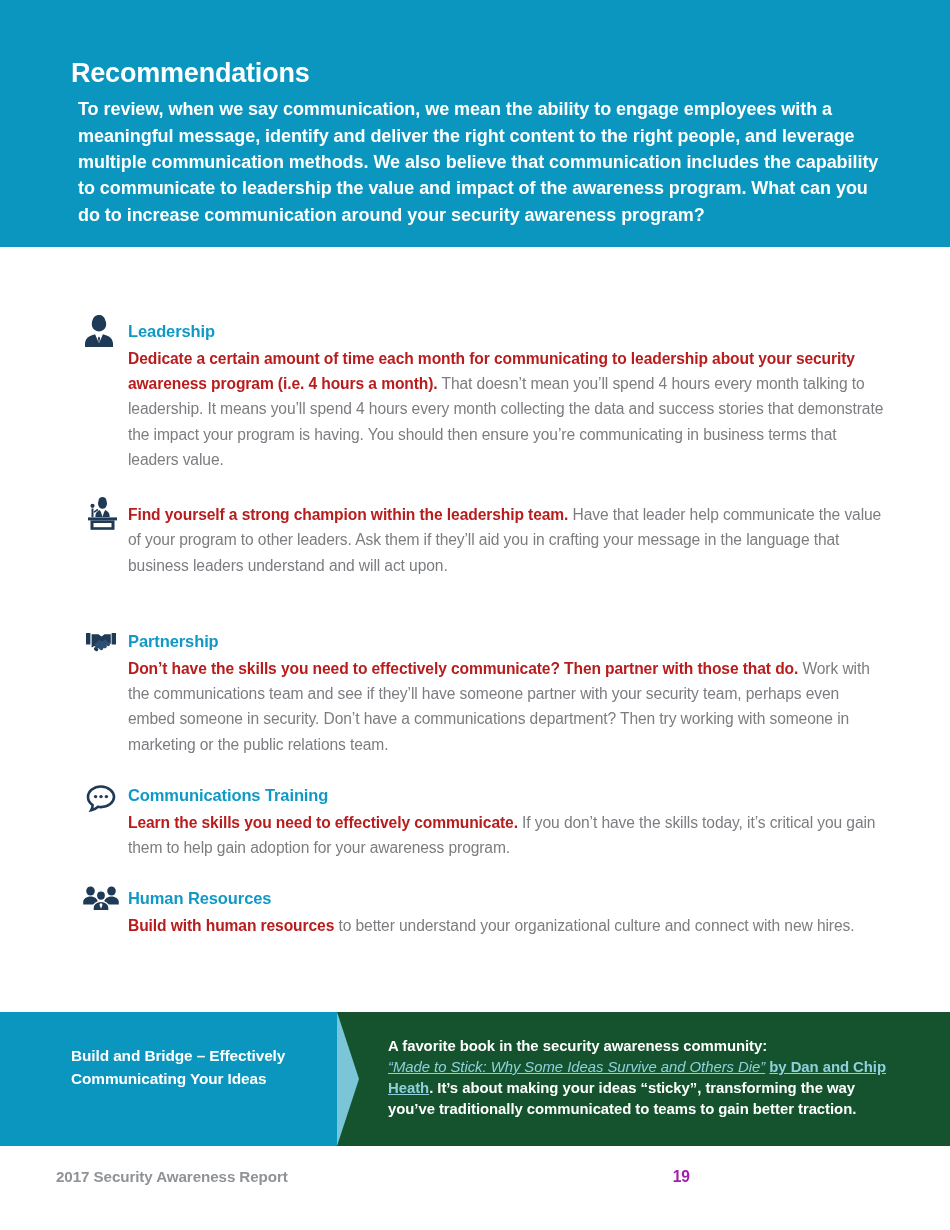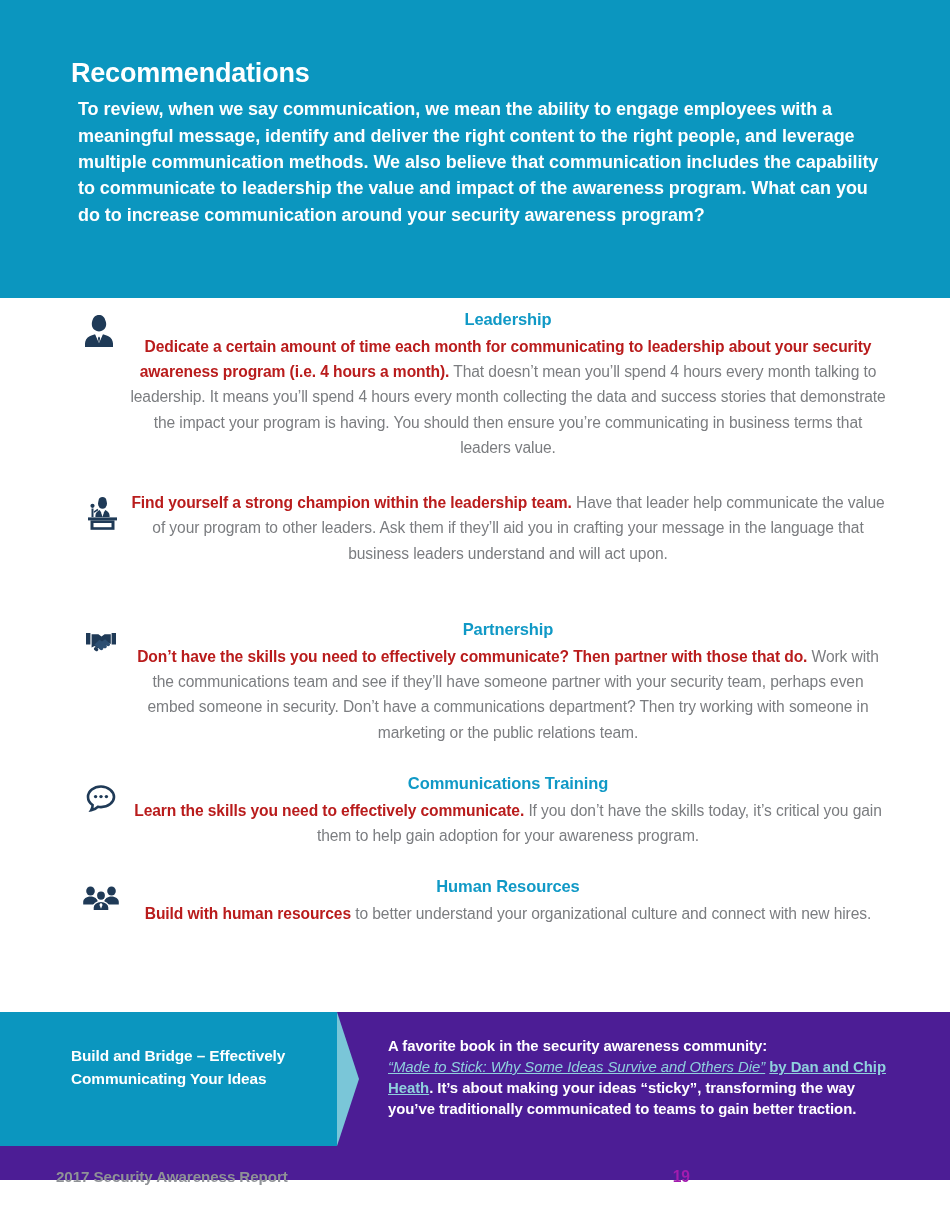--- a/index.html
+++ b/index.html
@@ -14,21 +14,21 @@
     font-family: "Liberation Sans", sans-serif;
     overflow: hidden;
   }
 
   
   #header-banner {
     position: absolute;
     left: 0;
     top: 0;
     width: 950px;
-    height: 298px;
+    height: 247px;
     background: #0b96bf;
     box-sizing: border-box;
     padding: 58px 32px 0 71px;
   }
   #header-title {
     font-size: 27px;
     font-weight: bold;
     color: #ffffff;
     letter-spacing: -0.2px;
     line-height: 1.15;
@@ -64,23 +64,22 @@
     height: 42px;
   }
   .rec-icon svg {
     display: block;
     width: 100%;
     height: 100%;
   }
   .rec-body {
     position: absolute;
     left: 128px;
-    top: 0;
+    top: 12px;
     width: 760px;
-    text-align: center;
   }
   .rec-heading {
     font-size: 16.5px;
     font-weight: bold;
     color: #1099c6;
     line-height: 1.2;
     margin: 0 0 4px 0;
     letter-spacing: -0.1px;
   }
   .rec-text {
@@ -109,22 +108,22 @@
 
   #rec-comms .rec-body      { left: 128px; }
   #rec-hr .rec-body         { left: 128px; }
 
   
   #callout-bar {
     position: absolute;
     left: 0;
     top: 1012px;
     width: 950px;
-    height: 168px;
-    background: #4c1d95;
+    height: 134px;
+    background: #14532d;
   }
   #callout-left {
     position: absolute;
     left: 0;
     top: 0;
     width: 337px;
     height: 134px;
     background: #0b96bf;
   }
   #callout-chevron {

